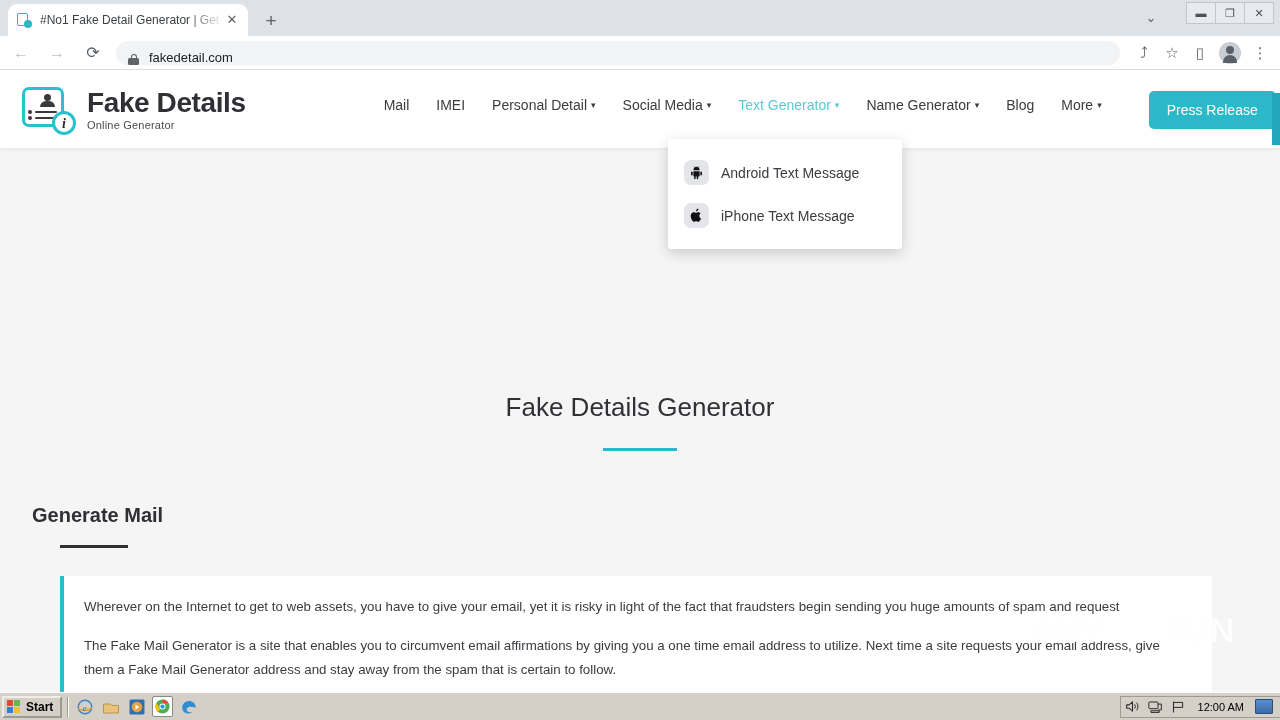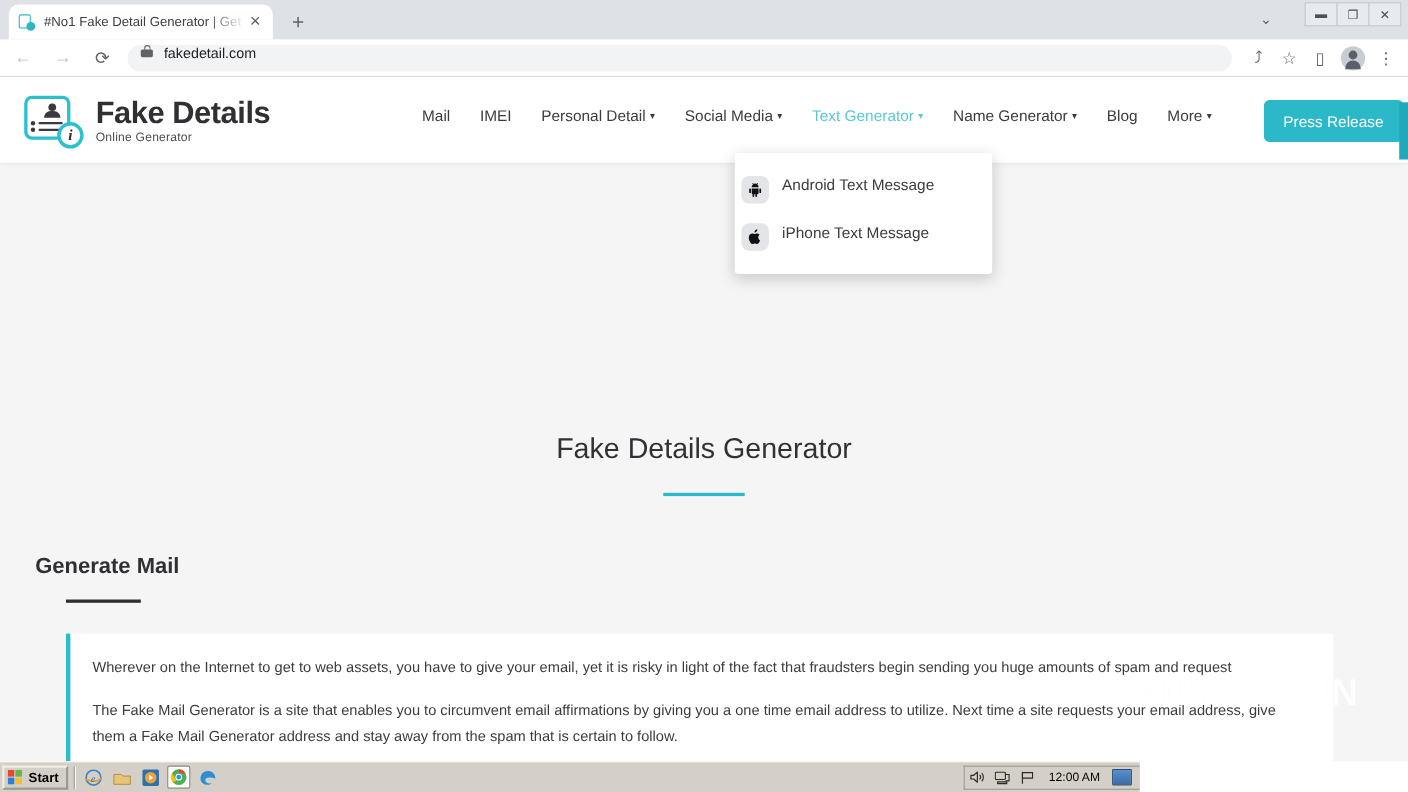--- a/index.html
+++ b/index.html
@@ -60,21 +60,21 @@
     border-bottom: 1px solid #dadce0;
   }
   .nav-ico {
     width: 30px; height: 30px; margin-left: 6px; border-radius: 50%;
     display: flex; align-items: center; justify-content: center;
     color: #5f6368; font-size: 16px; cursor: pointer;
   }
   .nav-ico.disabled { color: #bdc1c6; }
   .omnibox {
     flex: 1; height: 24px; margin: 0 10px 0 8px; background: #f1f3f4;
-    border-radius: 13px; display: flex; align-items: flex-start; padding: 0 12px;
+    border-radius: 13px; display: flex; align-items: flex-end; padding: 0 12px;
   }
   .lock { width: 11px; height: 11px; margin-right: 10px; position: relative; }
   .lock .body { position: absolute; bottom: 0; left: 0; width: 11px; height: 7px; background: #5f6368; border-radius: 1.5px; }
   .lock .shackle { position: absolute; top: 0; left: 2.5px; width: 6px; height: 6px; border: 1.6px solid #5f6368; border-bottom: none; border-radius: 3px 3px 0 0; }
   .url { font-size: 13px; color: #202124; }
   .tb-right { display: flex; align-items: center; padding-right: 6px; }
   .tb-ico {
     width: 28px; height: 28px; display: flex; align-items: center; justify-content: center;
     color: #5f6368; font-size: 15px; cursor: pointer;
   }
@@ -127,21 +127,21 @@
     border-radius: 5px; padding: 11px 18px; white-space: nowrap; cursor: pointer;
   }
   .edge-strip { position: absolute; right: 0; top: 22px; width: 8px; height: 52px; background: #22a8bb; }
 
   
   .dropdown {
     position: absolute; left: 668px; top: 139px; width: 234px;
     background: #fff; border-radius: 3px; padding: 12px 0;
     box-shadow: 0 4px 14px rgba(0,0,0,.18);
   }
-  .dd-item { display: flex; padding: 9px 0 9px 6px; cursor: pointer; }
+  .dd-item { display: flex; align-items: center; padding: 9px 0 9px 16px; cursor: pointer; }
   .dd-ico {
     width: 25px; height: 25px; border-radius: 7px; background: #e3e5e9;
     display: flex; align-items: center; justify-content: center;
     font-size: 15px; color: #111; flex: 0 0 25px;
   }
   .dd-ico svg { display: block; }
   .dd-label { margin-left: 12px; font-size: 14px; color: #3b3c40; }
 
   .hero-title {
     text-align: center; font-size: 26px; color: #303135; margin-top: 244px;
@@ -165,21 +165,21 @@
   .watermark {
     position: absolute; right: 40px; top: 535px; width: 210px; height: 48px;
     display: flex; align-items: center; pointer-events: none; opacity: .9;
   }
   .wm-text { font-size: 34px; font-weight: bold; color: #fff; letter-spacing: 1px;
              text-shadow: 0 0 1px rgba(0,0,0,.06); }
   .wm-play { margin: 0 5px; }
 
   
   .taskbar {
-    position: absolute; bottom: 0; left: 0; width: 1036px; height: 28px;
+    position: absolute; bottom: 0; left: 0; width: 1280px; height: 28px;
     background: #d4d0c8; border-top: 1px solid #fff;
     display: flex; align-items: center;
   }
   .start-btn {
     display: flex; align-items: center; height: 22px; margin-left: 2px; padding: 0 7px 0 3px;
     background: #d4d0c8; border: 2px outset #f0ede6; cursor: pointer;
   }
   .start-flag {
     width: 15px; height: 14px; margin-right: 4px; position: relative; overflow: hidden;
   }

